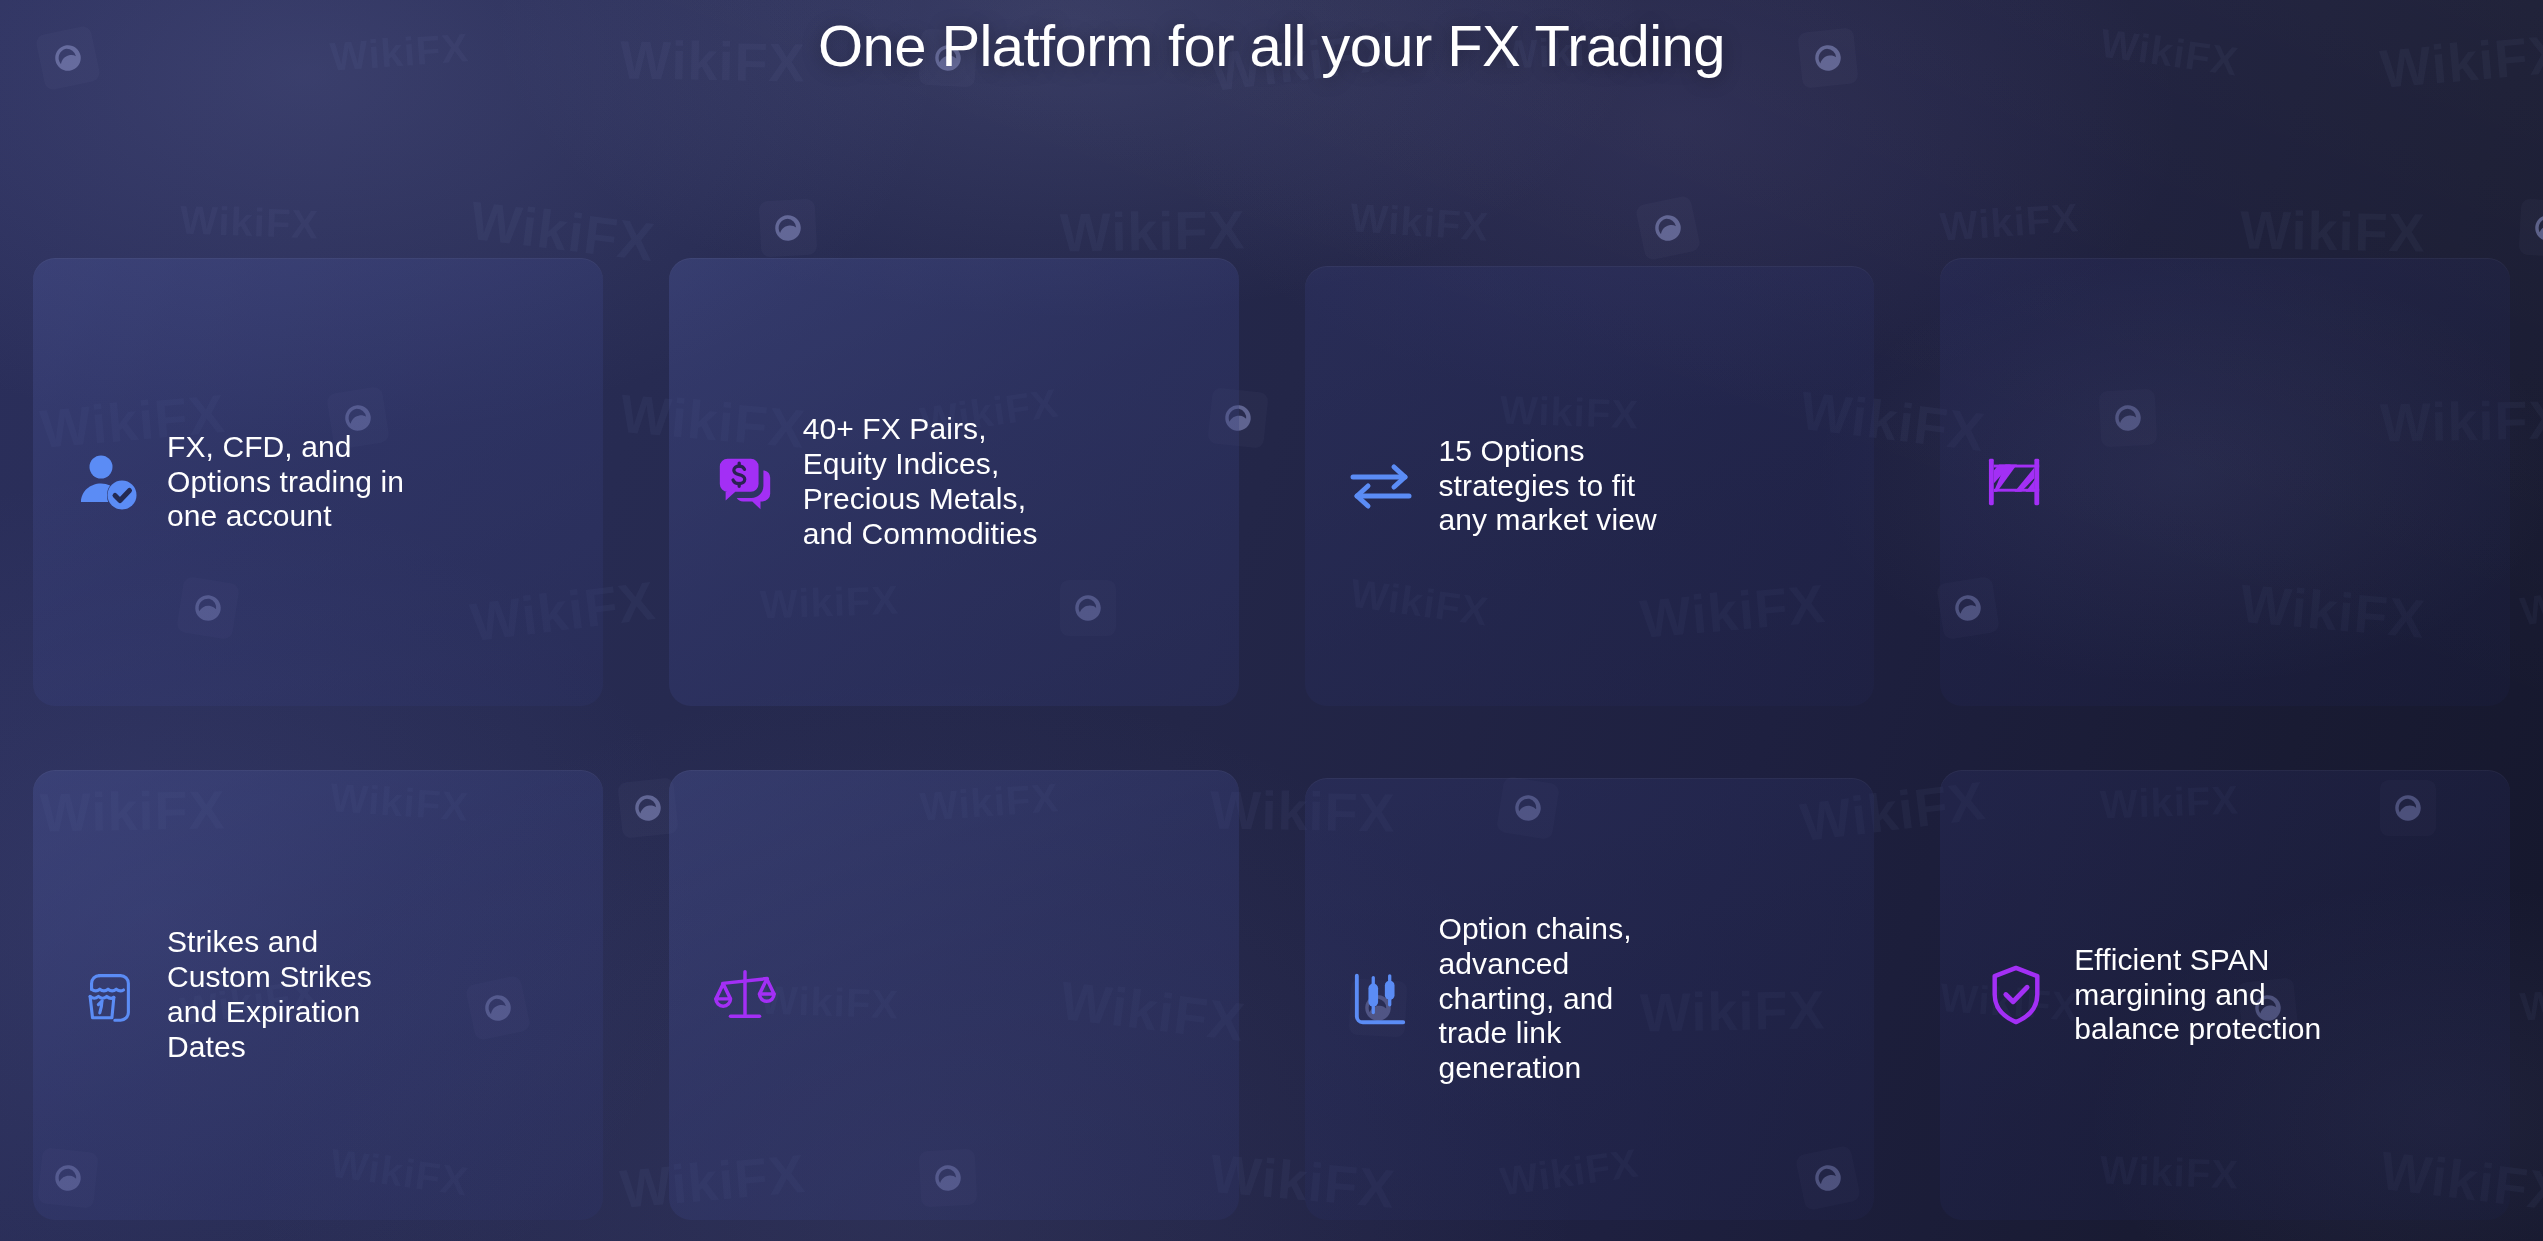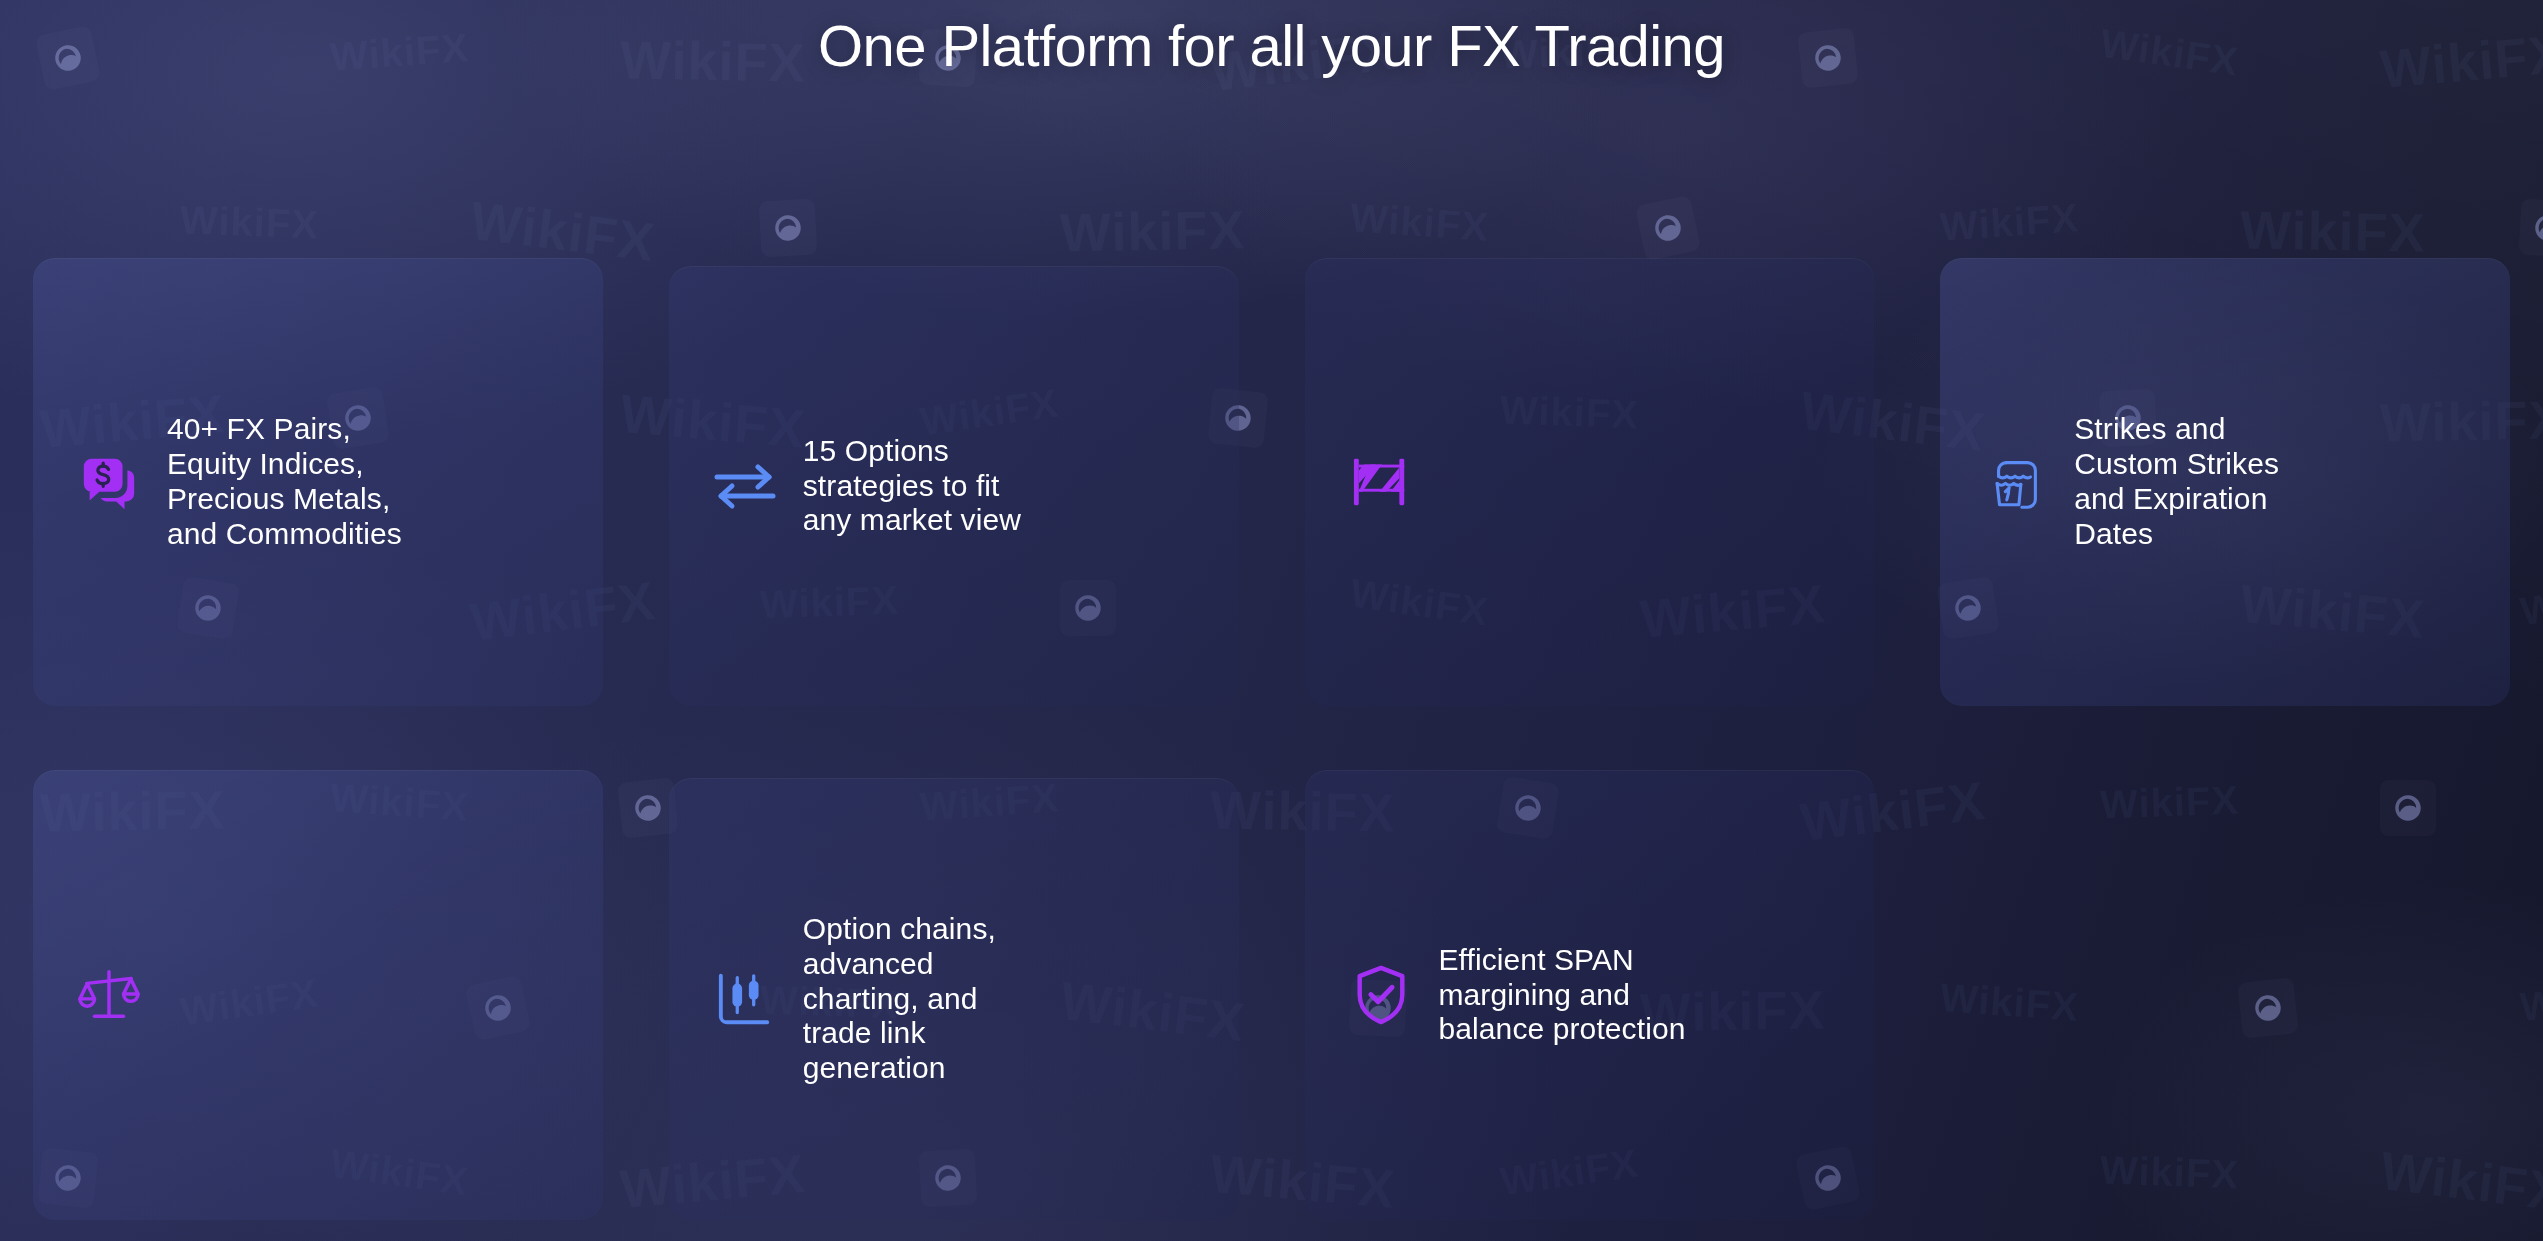--- a/index.html
+++ b/index.html
@@ -318,20 +318,31 @@
     <div class="wm" style="left: 2100px; top: 1150px; font-size: 40px; transform: rotate(2deg);">WikiFX</div>
     <div class="wm" style="left: 2380px; top: 1150px; font-size: 54px; transform: rotate(7deg);">WikiFX</div>
   </div>
 
 <div id="page">
 
   <h1 id="page-title">One Platform for all your FX Trading</h1>
 
   <div id="card-grid">
 
+    <div class="feature-card tone-1">
+      <div class="card-icon">
+        <svg width="64" height="64" viewBox="0 0 64 64" fill="none">
+          <circle cx="24" cy="17" r="11.5" fill="#5b8cf5"></circle>
+          <path d="M4 52c0-10.5 9-18.5 20-18.5 3.3 0 6.4.7 9.1 2A15.9 15.9 0 0 0 30 46c0 2.2.4 4.2 1.2 6H4v-0z" fill="#5b8cf5"></path>
+          <circle cx="45" cy="45" r="14.5" fill="#5b8cf5"></circle>
+          <path d="M38 45.5l5 5 9.5-10" stroke="#242a52" stroke-width="5" stroke-linecap="round" stroke-linejoin="round" fill="none"></path>
+        </svg>
+      </div>
+      <div class="card-text narrow">FX, CFD, and Options trading in one account</div>
+    </div>
 
     <div class="feature-card tone-1">
       <div class="card-icon">
         <svg width="62" height="62" viewBox="0 0 64 64" fill="none">
           <path d="M6 16a8 8 0 0 1 8-8h24a8 8 0 0 1 8 8v18a8 8 0 0 1-8 8H22l-10 9V42h2a8 8 0 0 1-8-8V16z" fill="#a32ff5"></path>
           <path d="M52 20a8 8 0 0 1 6 7.7V44a8 8 0 0 1-8 8h-2v8l-8.5-8H30a8 8 0 0 1-6.6-3.5h15.2A12.4 12.4 0 0 0 51 36.2V20z" fill="#a32ff5"></path>
           <path d="M26 12.5v3M26 33.5v3" stroke="#2a2252" stroke-width="3.4" stroke-linecap="round"></path>
           <path d="M31.5 19c-1-2.3-3-3.4-5.6-3.4-3.2 0-5.4 1.7-5.4 4.3 0 2.6 2 3.7 5.4 4.5 3.6.9 5.8 2 5.8 4.8 0 2.8-2.4 4.5-5.8 4.5-3 0-5.2-1.3-6.2-3.7" stroke="#2a2252" stroke-width="3.4" stroke-linecap="round" fill="none"></path>
         </svg>
       </div>

